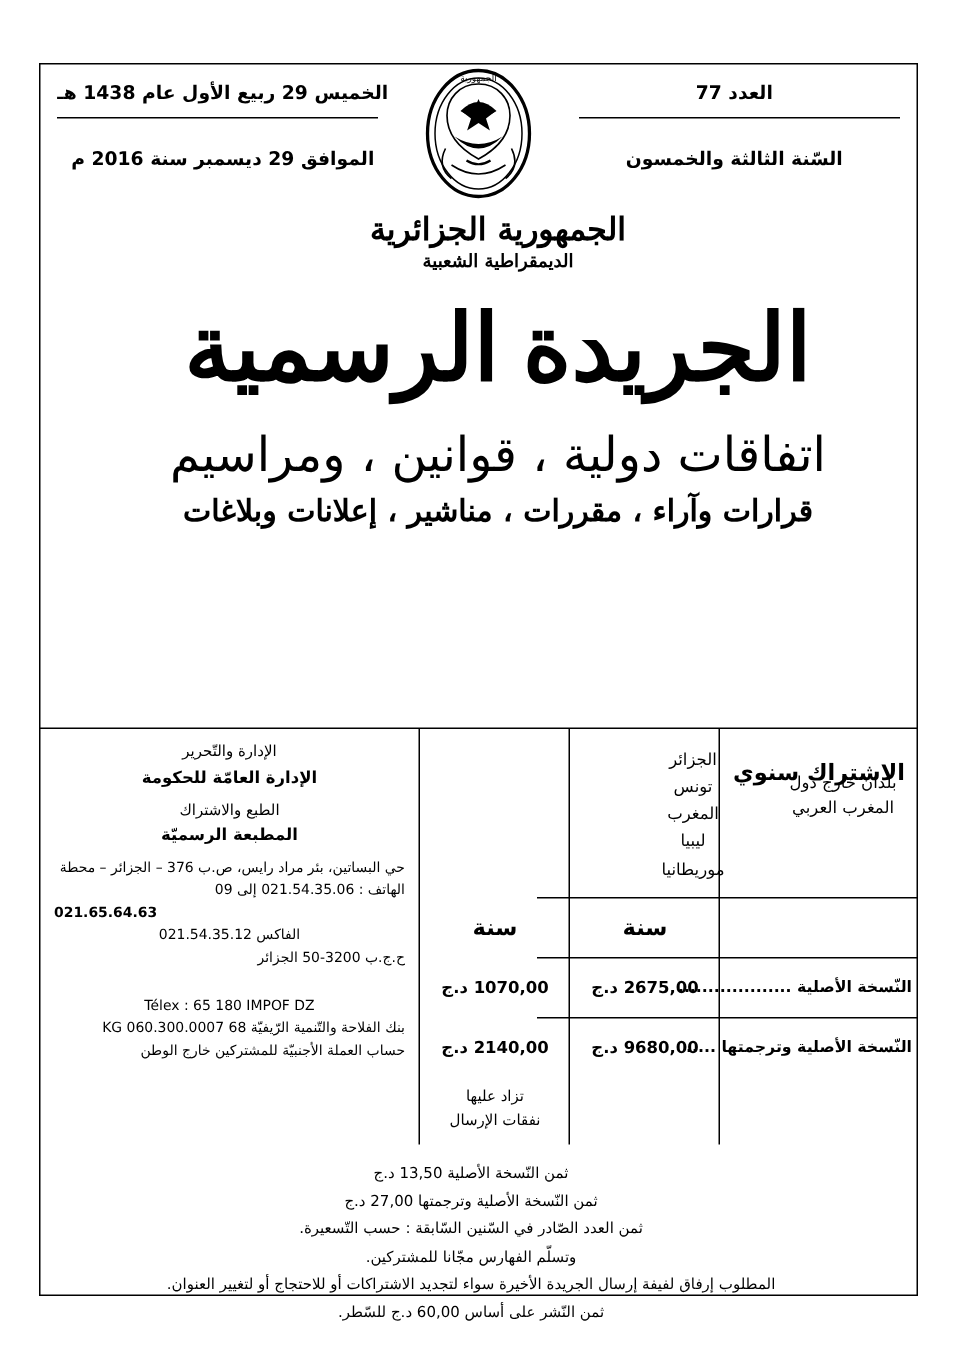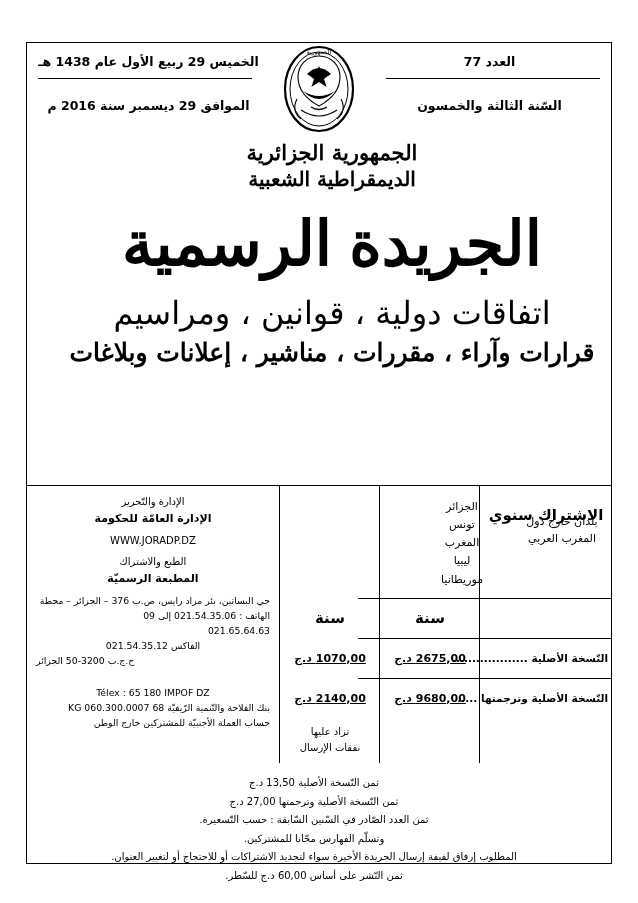--- a/index.html
+++ b/index.html
@@ -78,41 +78,41 @@
     width: 612px;
     text-align: center;
   }
   .rep-line1 {
     font-size: 21px;
     letter-spacing: 1px;
     font-family: "DejaVu Serif", "Liberation Serif", serif;
     font-weight: bold;
   }
   .rep-line2 {
-    font-size: 20px;
+    font-size: 12px;
     font-family: "DejaVu Serif", "Liberation Serif", serif;
     font-weight: bold;
     margin-top: 2px;
   }
   .jr-title {
     font-size: 62px;
     font-weight: bold;
-    font-family: Liberation Sans, sans-serif;
+    font-family: Liberation Serif, serif;
     letter-spacing: 2px;
     margin-top: 20px;
     line-height: 1.05;
   }
   .sub1 {
     font-size: 32px;
     font-family: "DejaVu Serif", "Liberation Serif", serif;
     margin-top: 18px;
     letter-spacing: 1px;
   }
   .sub2 {
-    font-size: 25px;
+    font-size: 20px;
     font-family: "DejaVu Serif", "Liberation Serif", serif;
     font-weight: bold;
     margin-top: 6px;
     letter-spacing: 1px;
   }
 
   
   .subs {
     position: absolute;
     left: 26px;
@@ -227,21 +227,20 @@
     width: 200px;
     display: flex;
   }
   .price-cell {
     width: 100px;
     font-size: 11px;
     font-weight: bold;
     display: flex;
     align-items: center;
     justify-content: center;
-    text-decoration: underline;
   }
   .extra-note {
     position: absolute;
     right: 232px;
     width: 100px;
     text-align: center;
     font-size: 10px;
     line-height: 1.6;
   }
 
@@ -354,29 +353,28 @@
       </div>
 
       <div class="extra-note" style="top:238px;">
         <div>تزاد عليها</div>
         <div>نفقات الإرسال</div>
       </div>
 
       <div class="cell c-admin">
         <div>الإدارة والتّحرير</div>
         <div class="b">الإدارة العامّة للحكومة</div>
-        <div style="margin-top:6px;">WWW.JORADP.DZ</div>
         <div style="margin-top:6px;">الطبع والاشتراك</div>
         <div class="b">المطبعة الرسميّة</div>
         <div class="addr">
           <div>حي البساتين، بئر مراد رايس، ص.ب 376 – الجزائر – محطة</div>
           <div>الهاتف : 021.54.35.06 إلى 09</div>
-          <div style="text-align:right;">021.65.64.63</div>
+          <div style="text-align:left;font-weight:bold;">021.65.64.63</div>
           <div style="text-align:center;">الفاكس 021.54.35.12</div>
-          <div style="text-align:left;">ح.ج.ب 3200-50 الجزائر</div>
+          <div style="text-align:right;">ح.ج.ب 3200-50 الجزائر</div>
           <div style="text-align:center;margin-top:17px;">Télex : 65 180 IMPOF DZ</div>
           <div>بنك الفلاحة والتّنمية الرّيفيّة 68 KG 060.300.0007</div>
           <div>حساب العملة الأجنبيّة للمشتركين خارج الوطن</div>
         </div>
       </div>
 
     </div>
   </div>
 
   <div class="notes">

